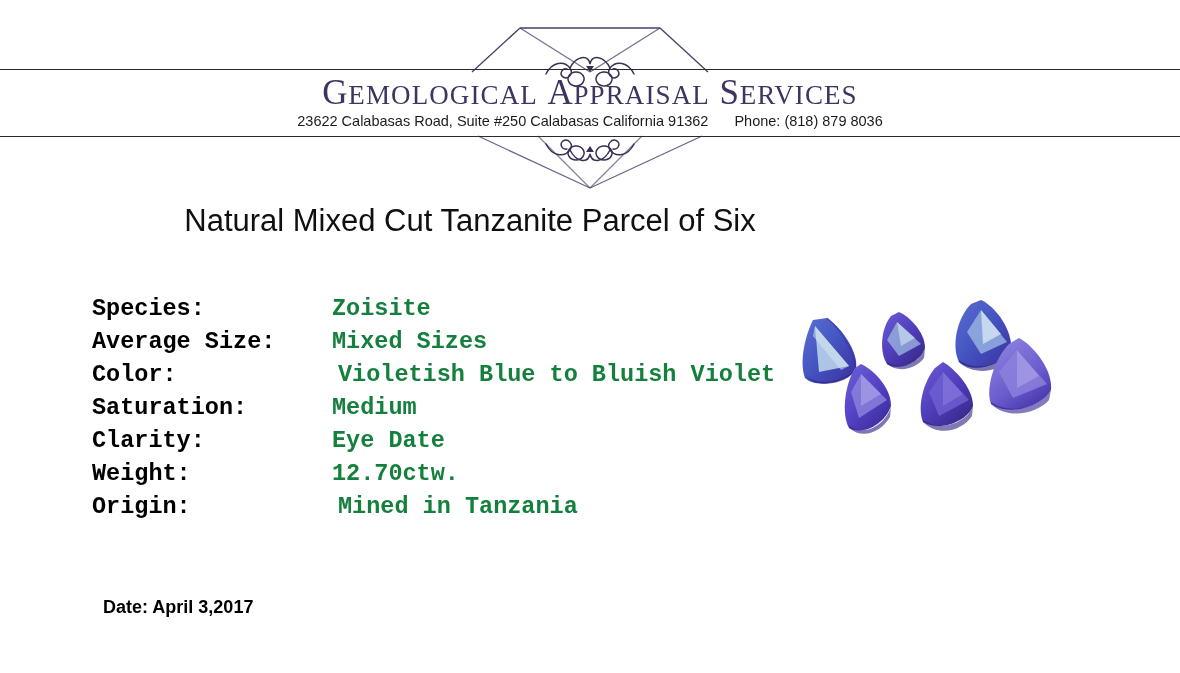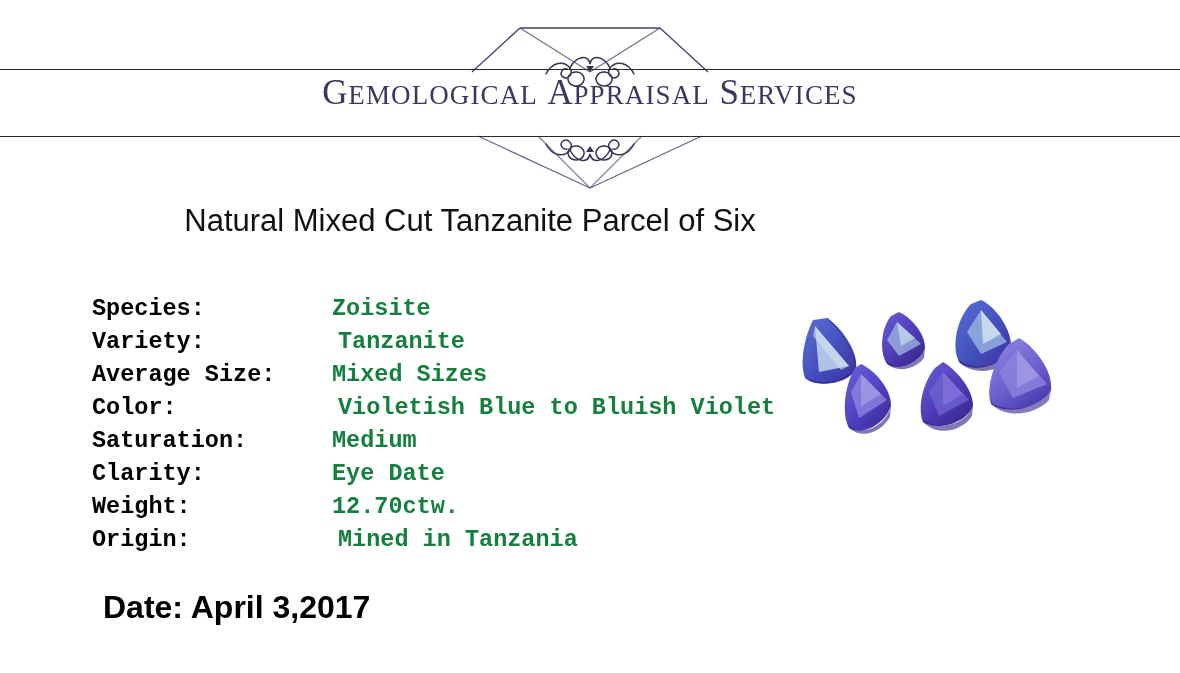--- a/index.html
+++ b/index.html
@@ -125,21 +125,21 @@
     color: #15803d;
     white-space: nowrap;
   }
   .spec-value.indent { padding-left: 6px; }
 
   
   #date-line {
     position: absolute;
     left: 103px;
     top: 590px;
-    font-size: 32px;
+    font-size: 18px;
     font-weight: bold;
     line-height: 34px;
     color: #000000;
     white-space: nowrap;
   }
 
   
   #gem-photo {
     position: absolute;
     left: 775px;
@@ -194,35 +194,34 @@
       </g>
     </svg>
 
     <div class="rule" id="rule-top"></div>
     <div class="rule" id="rule-bottom"></div>
 
     <div id="company-name">
       <span class="cap">G</span><span class="sc">EMOLOGICAL</span>&nbsp;<span class="cap">A</span><span class="sc">PPRAISAL</span>&nbsp;<span class="cap">S</span><span class="sc">ERVICES</span>
     </div>
 
+    <div id="address-line">
+      <span>23622 Calabasas Road, Suite #250 Calabasas California 91362</span><span class="phone">Phone: (818) 879 8036</span>
+    </div>
   </div>
 
   <div id="doc-title">Natural Mixed Cut Tanzanite Parcel of Six</div>
 
   <div id="spec-table">
 
     <div class="spec-row">
       <div class="spec-label">Species:</div>
       <div class="spec-value">Zoisite</div>
     </div>
 
-    <div class="spec-row">
-      <div class="spec-label">Variety:</div>
-      <div class="spec-value indent">Tanzanite</div>
-    </div>
 
     <div class="spec-row">
       <div class="spec-label">Average Size:</div>
       <div class="spec-value">Mixed Sizes</div>
     </div>
 
     <div class="spec-row">
       <div class="spec-label">Color:</div>
       <div class="spec-value indent">Violetish Blue to Bluish Violet</div>
     </div>

